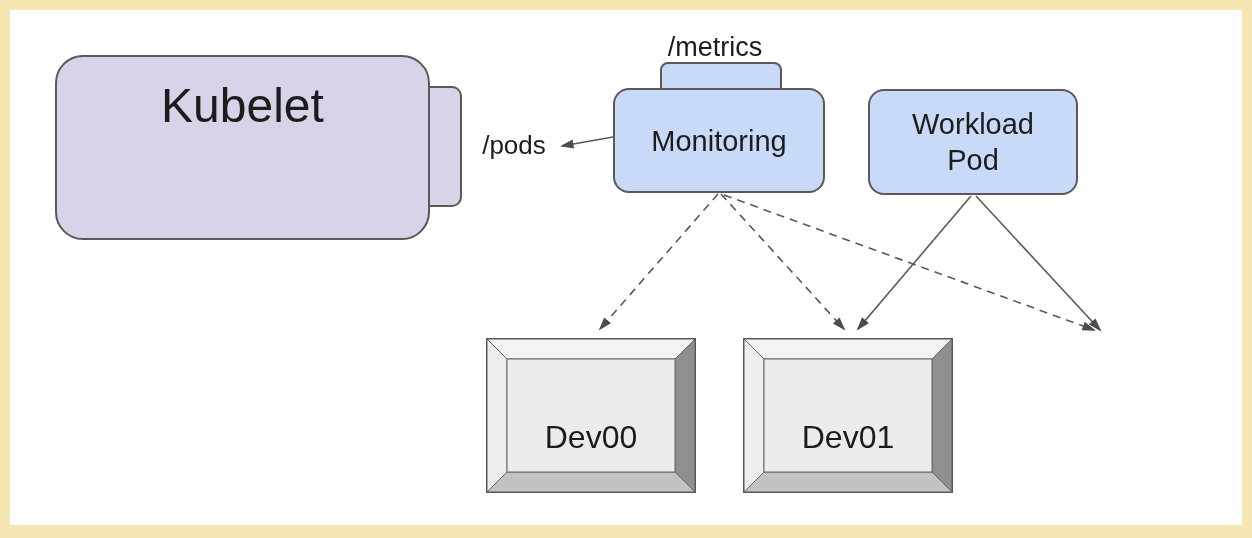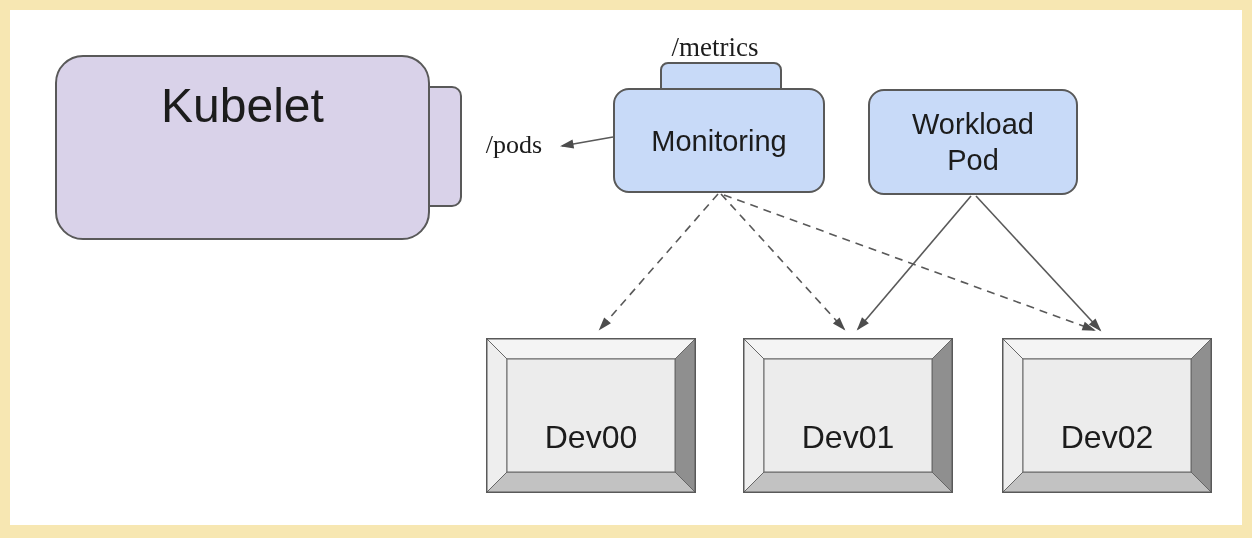--- a/index.html
+++ b/index.html
@@ -6,21 +6,21 @@
   body{font-family:"Liberation Sans", sans-serif;color:#1c1c1c;}
   .canvas{position:relative;width:1252px;height:538px;background:#ffffff;overflow:hidden;}
   .frame{position:absolute;inset:0;border:10px solid #f7e7b2;border-bottom-width:13px;pointer-events:none;z-index:20;}
   .node{position:absolute;box-sizing:border-box;border:2px solid #595959;}
   
   .kubelet-back{left:410px;top:86px;width:52px;height:121px;border-radius:10px;background:#d9d2e9;z-index:1;}
   .kubelet{left:55px;top:55px;width:375px;height:185px;border-radius:28px;background:#d9d2e9;z-index:2;
            display:flex;justify-content:center;align-items:flex-start;padding-top:26px;}
   .kubelet .lbl{font-size:48px;line-height:46px;}
   
-  .ep-label{position:absolute;text-align:center;font-size:27px;line-height:34px;z-index:3;font-family:Liberation Serif, serif;}
+  .ep-label{position:absolute;text-align:center;font-size:27px;line-height:34px;z-index:3;}
   .metrics-label{left:615px;top:30px;width:200px;}
   .pods-label{left:460px;top:128px;width:80px;font-size:26px;padding-left:14px;}
   
   .mon-tab{left:660px;top:62px;width:122px;height:38px;border-radius:8px;background:#c8daf8;z-index:1;}
   .monitoring{left:613px;top:88px;width:212px;height:105px;border-radius:16px;background:#c8daf8;z-index:2;
               display:flex;flex-direction:column;justify-content:center;align-items:center;}
   .two-line{font-size:29px;line-height:36px;text-align:center;}
   
   .workload{left:868px;top:89px;width:210px;height:106px;border-radius:16px;background:#c8daf8;z-index:2;
             display:flex;flex-direction:column;justify-content:center;align-items:center;}
@@ -73,31 +73,20 @@
       <polygon points="0,0 210,0 189,21 21,21" fill="#f4f4f4" stroke="#666" stroke-width="1"></polygon>
       <polygon points="0,0 21,21 21,134 0,155" fill="#eeeeee" stroke="#666" stroke-width="1"></polygon>
       <polygon points="210,0 210,155 189,134 189,21" fill="#8f8f8f" stroke="#666" stroke-width="1"></polygon>
       <polygon points="0,155 21,134 189,134 210,155" fill="#c2c2c2" stroke="#666" stroke-width="1"></polygon>
       <rect x="21" y="21" width="168" height="113" fill="#ececec" stroke="#666" stroke-width="1"></rect>
       <rect x="0.75" y="0.75" width="208.5" height="153.5" fill="none" stroke="#595959" stroke-width="1.5"></rect>
     </svg>
     <div class="lbl">Dev01</div>
   </div>
 
-  <div class="device dev2">
-    <svg width="210" height="155" viewBox="0 0 210 155">
-      <polygon points="0,0 210,0 189,21 21,21" fill="#f4f4f4" stroke="#666" stroke-width="1"></polygon>
-      <polygon points="0,0 21,21 21,134 0,155" fill="#eeeeee" stroke="#666" stroke-width="1"></polygon>
-      <polygon points="210,0 210,155 189,134 189,21" fill="#8f8f8f" stroke="#666" stroke-width="1"></polygon>
-      <polygon points="0,155 21,134 189,134 210,155" fill="#c2c2c2" stroke="#666" stroke-width="1"></polygon>
-      <rect x="21" y="21" width="168" height="113" fill="#ececec" stroke="#666" stroke-width="1"></rect>
-      <rect x="0.75" y="0.75" width="208.5" height="153.5" fill="none" stroke="#595959" stroke-width="1.5"></rect>
-    </svg>
-    <div class="lbl">Dev02</div>
-  </div>
 
   <svg class="connectors" width="1252" height="538" viewBox="0 0 1252 538">
     <defs>
       <marker id="arrow" markerUnits="userSpaceOnUse" markerWidth="16" markerHeight="12" refX="12" refY="5" orient="auto">
         <path d="M0.5,0.5 L14,5 L0.5,9.5 Z" fill="#4c4c4c"></path>
       </marker>
     </defs>
 
     <line x1="613" y1="137" x2="562" y2="146" stroke="#595959" stroke-width="1.6" marker-end="url(#arrow)"></line>
 

